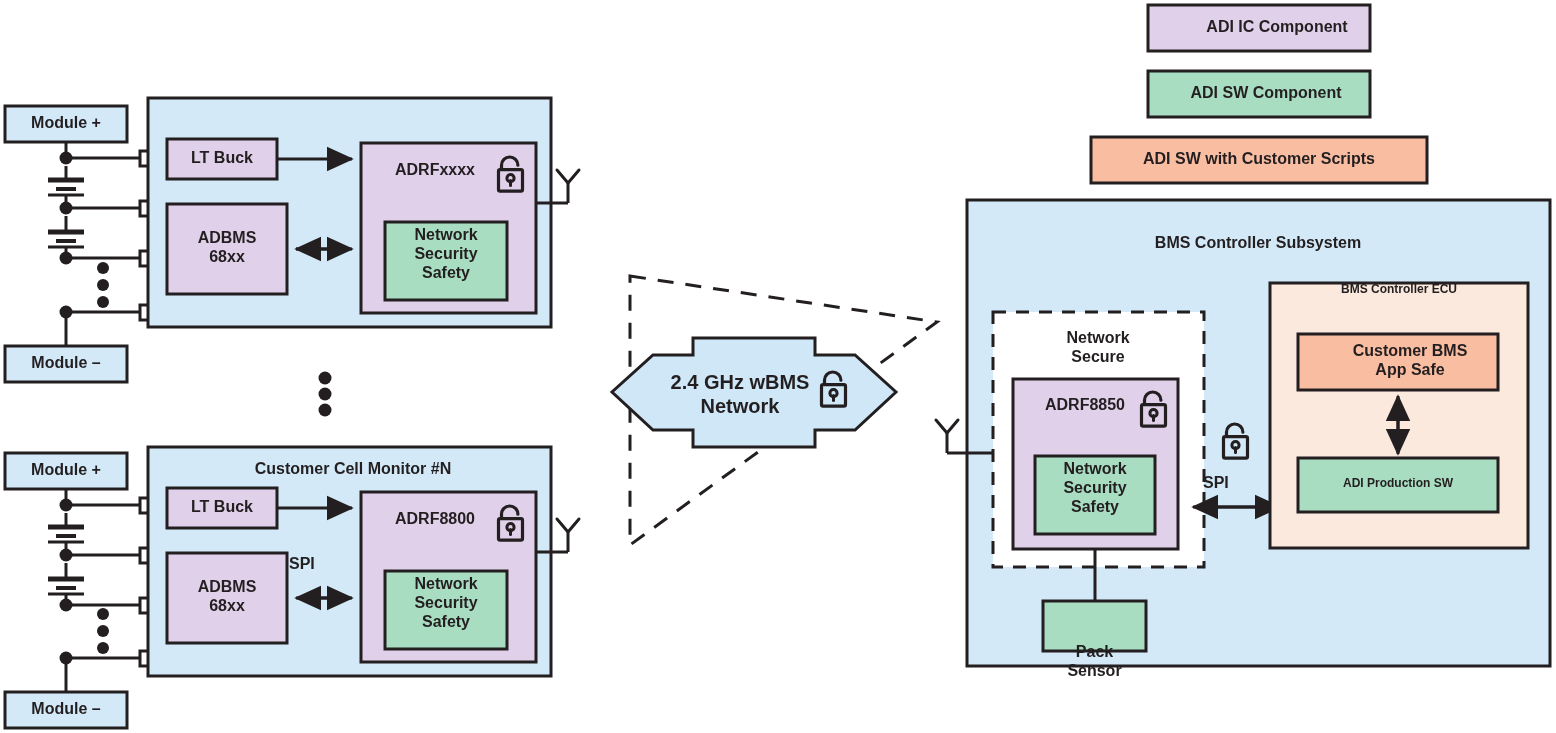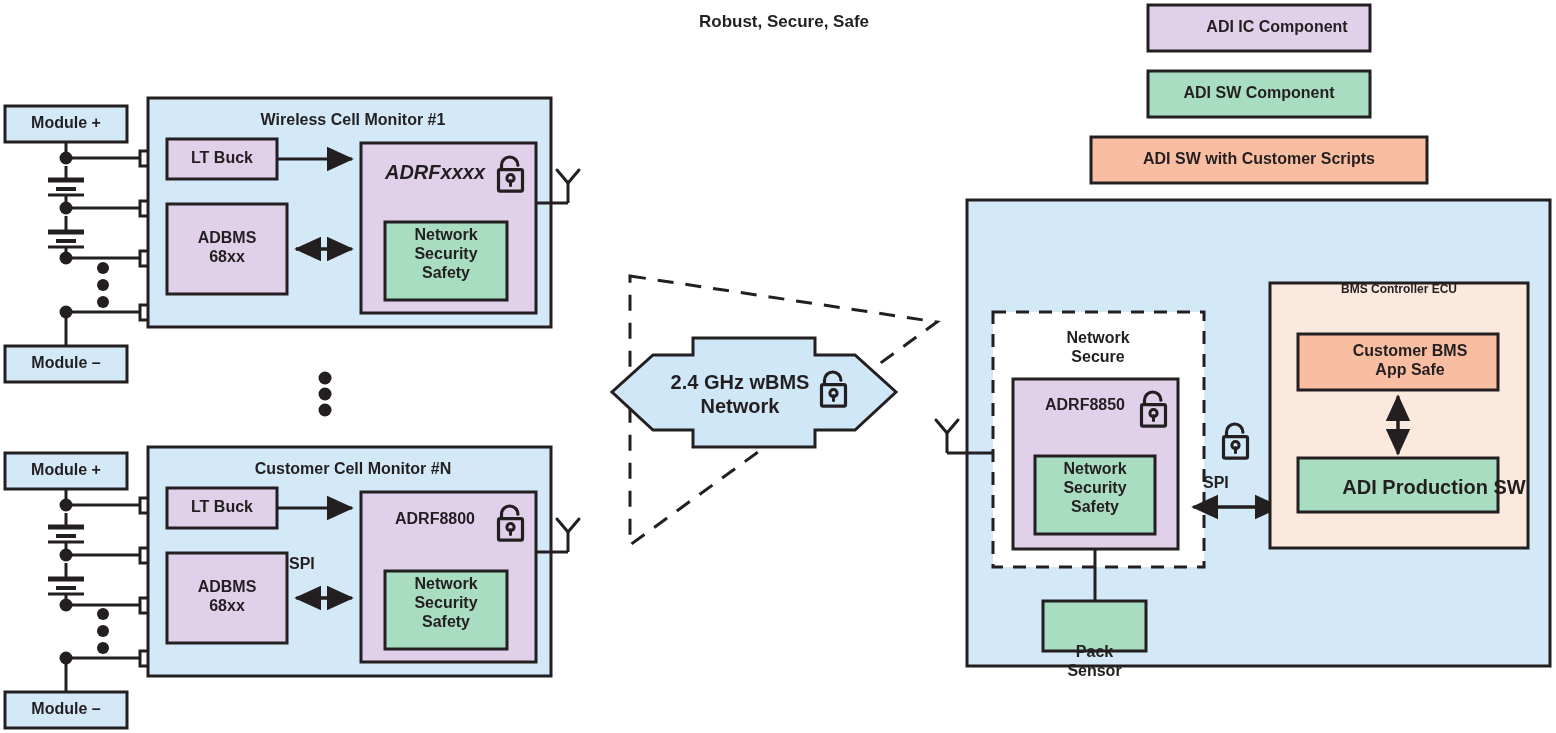--- a/index.html
+++ b/index.html
@@ -198,36 +198,34 @@
       <g>
         <rect x="1270" y="283" width="258" height="265" fill="#fce9de" stroke="#231f20" stroke-width="3"></rect>
         <rect x="1298" y="334" width="200" height="56" fill="#f9bda2" stroke="#231f20" stroke-width="3"></rect>
         <rect x="1298" y="458" width="200" height="54" fill="#a9ddc2" stroke="#231f20" stroke-width="3"></rect>
         <path d="M1398,452 L1398,396" stroke="#231f20" stroke-width="3" fill="none" marker-end="url(#ah)"></path>
         <path d="M1398,398 L1398,454" stroke="#231f20" stroke-width="3" fill="none" marker-end="url(#ah)"></path>
       </g>
     </g>
   </svg>
 
-  <div class="lbl" style="left:639px;top:12px;width:290px;font-size:17px;">Robust, Secure, Safe</div>
 
   <div class="lbl" style="left:1148px;top:18px;width:258px;font-size:16px;">ADI IC Component</div>
-  <div class="lbl" style="left:1148px;top:84px;width:222px;font-size:16px;">ADI SW Component</div>
+  <div class="lbl" style="left:1148px;top:84px;width:222px;font-size:16px;padding-left:7px;">ADI SW Component</div>
   <div class="lbl" style="left:1091px;top:150px;width:336px;font-size:16px;">ADI SW with Customer Scripts</div>
 
   <div class="lbl" style="left:5px;top:114px;width:122px;font-size:16px;">Module +</div>
   <div class="lbl" style="left:5px;top:354px;width:122px;font-size:16px;">Module –</div>
 
-  <div class="lbl" style="left:188px;top:111px;width:330px;font-size:16px;">Wireless Cell Monitor #1</div>
   <div class="lbl" style="left:167px;top:149px;width:110px;font-size:16px;">LT Buck</div>
   <div class="lbl" style="left:167px;top:229px;width:120px;font-size:16px;">
     <span>ADBMS</span><br>
     <span>68xx</span>
   </div>
-  <div class="lbl" style="left:370px;top:161px;width:130px;font-size:20px;font-style:italic;">ADRFxxxx</div>
+  <div class="lbl" style="left:370px;top:161px;width:130px;font-size:16px;">ADRFxxxx</div>
   <div class="lbl" style="left:385px;top:226px;width:122px;font-size:16px;">
     <span>Network</span><br>
     <span>Security</span><br>
     <span>Safety</span>
   </div>
 
   <div class="lbl" style="left:5px;top:461px;width:122px;font-size:16px;">Module +</div>
   <div class="lbl" style="left:5px;top:700px;width:122px;font-size:16px;">Module –</div>
 
   <div class="lbl" style="left:188px;top:460px;width:330px;font-size:16px;">Customer Cell Monitor #N</div>
@@ -242,20 +240,21 @@
     <span>Network</span><br>
     <span>Security</span><br>
     <span>Safety</span>
   </div>
 
   <div class="lbl" style="left:660px;top:371px;width:160px;font-size:20px;">
     <span>2.4 GHz wBMS</span><br>
     <span>Network</span>
   </div>
 
+  <div class="lbl" style="left:1008px;top:234px;width:500px;font-size:16px;">BMS Controller Subsystem</div>
   <div class="lbl" style="left:1023px;top:329px;width:150px;font-size:16px;">
     <span>Network</span><br>
     <span>Secure</span>
   </div>
   <div class="lbl" style="left:1020px;top:396px;width:130px;font-size:16px;">ADRF8850</div>
   <div class="lbl" style="left:1035px;top:460px;width:120px;font-size:16px;">
     <span>Network</span><br>
     <span>Security</span><br>
     <span>Safety</span>
   </div>
@@ -263,15 +262,15 @@
     <span>Pack</span><br>
     <span>Sensor</span>
   </div>
   <div class="lbl" style="left:1203px;top:474px;width:50px;font-size:16px;text-align:left;">SPI</div>
 
   <div class="lbl" style="left:1286px;top:282px;width:226px;font-size:12px;">BMS Controller ECU</div>
   <div class="lbl" style="left:1298px;top:342px;width:224px;font-size:16px;text-align:center;">
     <span>Customer BMS</span><br>
     <span>App Safe</span>
   </div>
-  <div class="lbl" style="left:1298px;top:476px;width:200px;font-size:20px;padding-left:36px;">ADI Production SW</div>
+  <div class="lbl" style="left:1298px;top:476px;width:200px;font-size:12px;">ADI Production SW</div>
 
 </div>
 
 </body></html>

